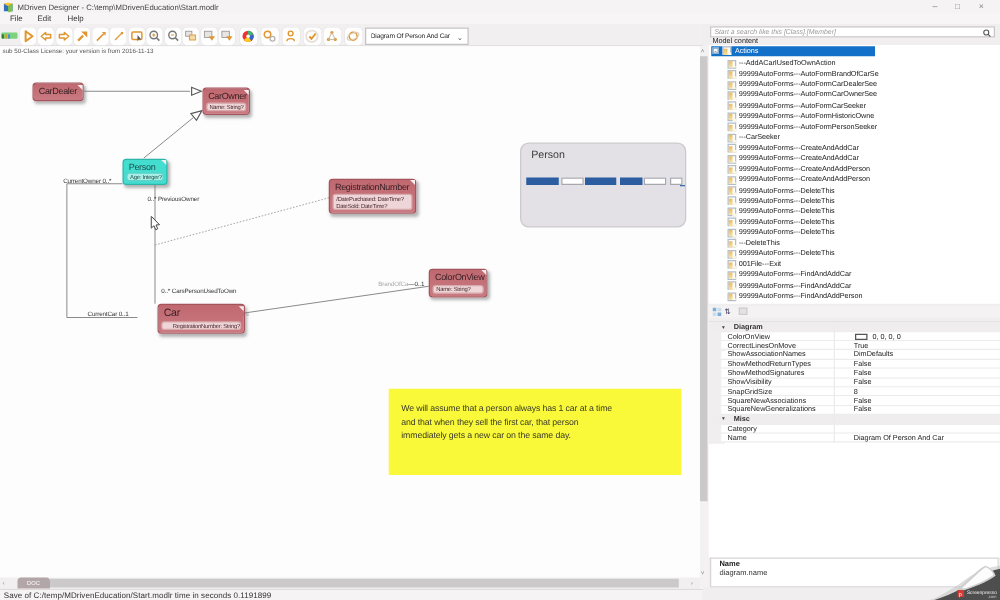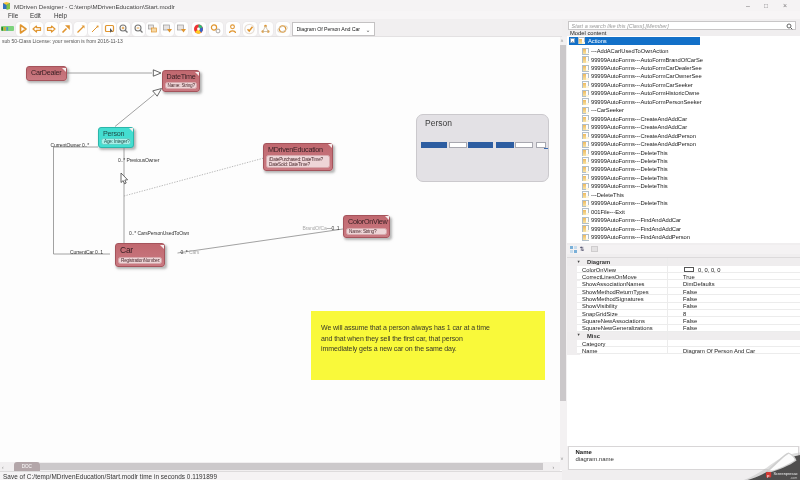--- a/index.html
+++ b/index.html
@@ -185,35 +185,35 @@
 <div class="lbl" style="left:70px;top:211.5px;">CurrentCar 0..1</div>
 <div class="lbl" style="left:118px;top:119.5px;">0..* PreviousOwner</div>
 <div class="lbl" style="left:129px;top:193px;">0..* CarsPersonUsedToOwn</div>
 <div class="lbl" style="left:180.5px;top:211.5px;">0..* <span class="lblg">Cars</span></div>
 <div class="lbl" style="left:302.5px;top:187.5px;"><span class="lblg">BrandOfCa</span>—0..1</div>
 <div class="cls" style="left:26px;top:29px;width:41px;height:14.5px;">
 <div class="ttl" style="font-size:7.2px;">CarDealer</div>
       <div class="fold"></div>
 </div>
 <div class="cls" style="left:161.5px;top:33px;width:38.5px;height:21.5px;">
-<div class="ttl" style="font-size:7.2px;">DateTime</div>
+<div class="ttl" style="font-size:7.2px;">CarOwner</div>
       <div class="fold"></div>
 <div class="pill" style="bottom:1.5px;height:7.4px;">Name: String?</div>
 </div>
 <div class="cls" style="left:263px;top:105.5px;width:70px;height:28px;">
-<div class="ttl" style="font-size:7.2px;">MDrivenEducation</div>
+<div class="ttl" style="font-size:7.2px;">RegistrationNumber</div>
       <div class="fold"></div>
 <div class="pill" style="bottom:1.5px;height:12.8px;">/DatePurchased: DateTime?<br>DateSold: DateTime?</div>
 </div>
 <div class="cls" style="left:343px;top:177.5px;width:47px;height:23px;">
 <div class="ttl" style="font-size:7.2px;">ColorOnView</div>
       <div class="fold"></div>
 <div class="pill" style="bottom:1.5px;height:7.4px;">Name: String?</div>
 </div>
-<div class="cls" style="left:115px;top:206px;width:50px;height:23.5px;text-align:right;">
+<div class="cls" style="left:126px;top:206px;width:70px;height:23.5px;text-align:right;">
 <div class="ttl" style="font-size:8.5px;">Car</div>
       <div class="fold"></div>
 <div class="pill" style="bottom:1.5px;height:7.4px;">RegistrationNumber: String?</div>
 </div>
 <div class="cls" style="left:98px;top:89.5px;width:36px;height:21px;background:#44ded1;border-color:#2cb6aa;">
       <div class="ttl" style="color:#1d4a46;">Person</div>
       <div class="fold"></div>
       <div class="pill" style="bottom:1.5px;height:7.4px;background:#a9f0e9;border-color:#5ed2c7;color:#1d4a46;">Age: Integer?</div>
     </div>
 <div class="abs" style="left:416px;top:77px;width:133px;height:67.5px;background:#e3e1e5;border:0.8px solid #cbc9cd;border-radius:7px;">

